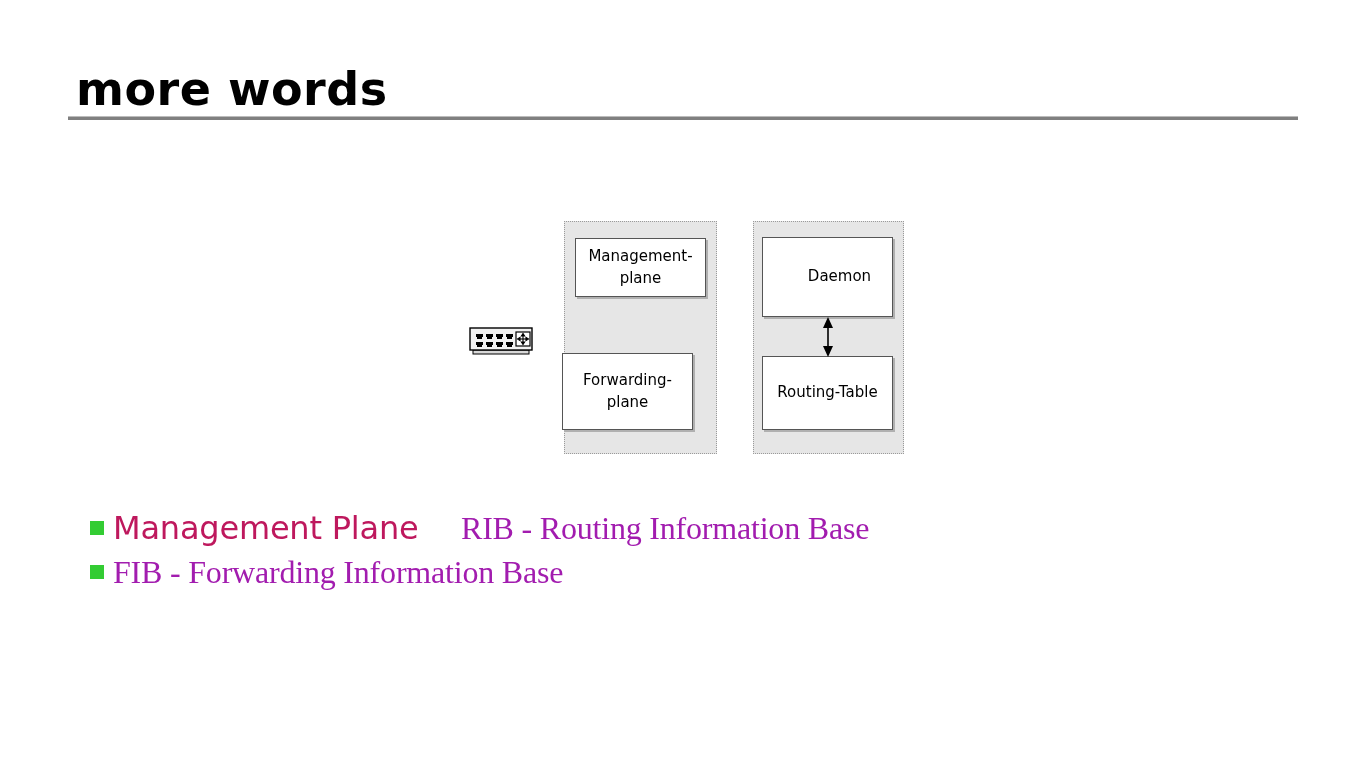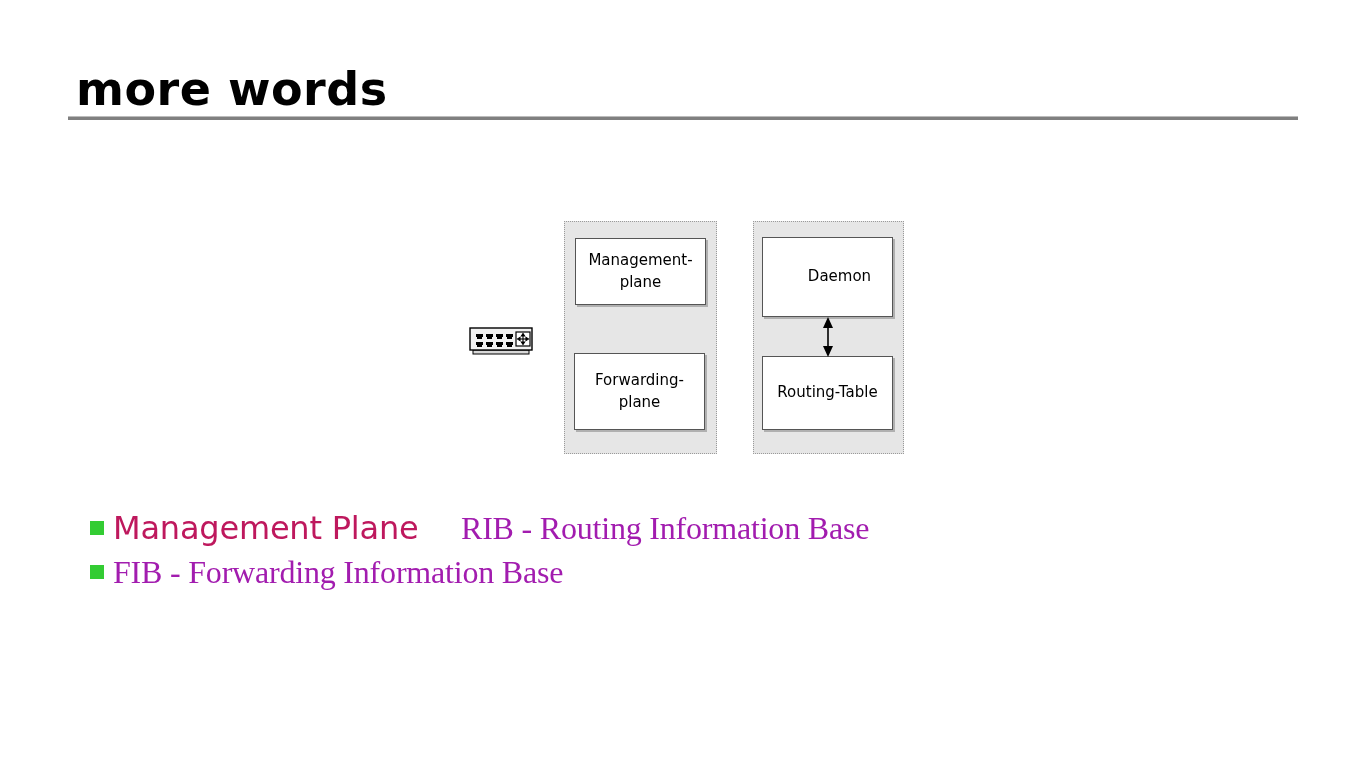--- a/index.html
+++ b/index.html
@@ -90,24 +90,24 @@
     text-align: center;
     font-family: "DejaVu Sans", sans-serif;
     font-size: 15px;
     line-height: 1.45;
     color: #000000;
   }
   #box-management-plane {
     left: 575px;
     top: 238px;
     width: 131px;
-    height: 67px;
+    height: 59px;
   }
   #box-forwarding-plane {
-    left: 574px;
+    left: 562px;
     top: 353px;
     width: 131px;
     height: 77px;
   }
   #box-daemon {
     left: 762px;
     top: 237px;
     width: 131px;
     height: 80px;
     padding-left: 24px;

